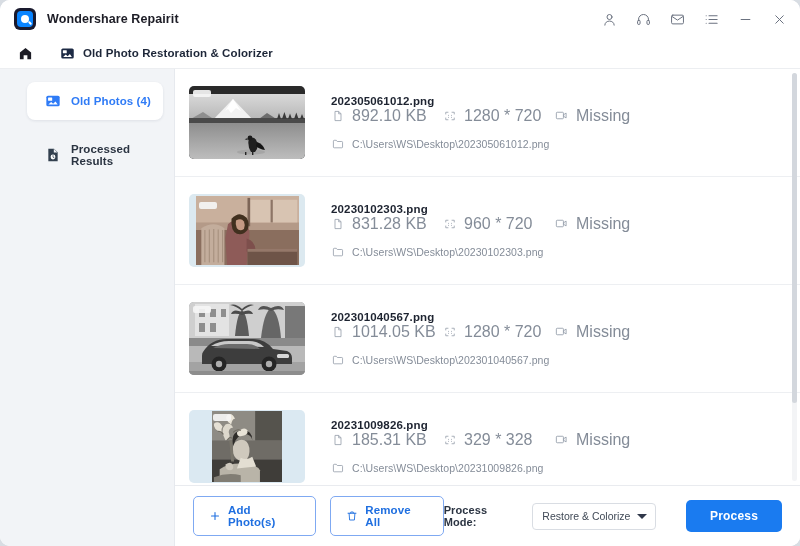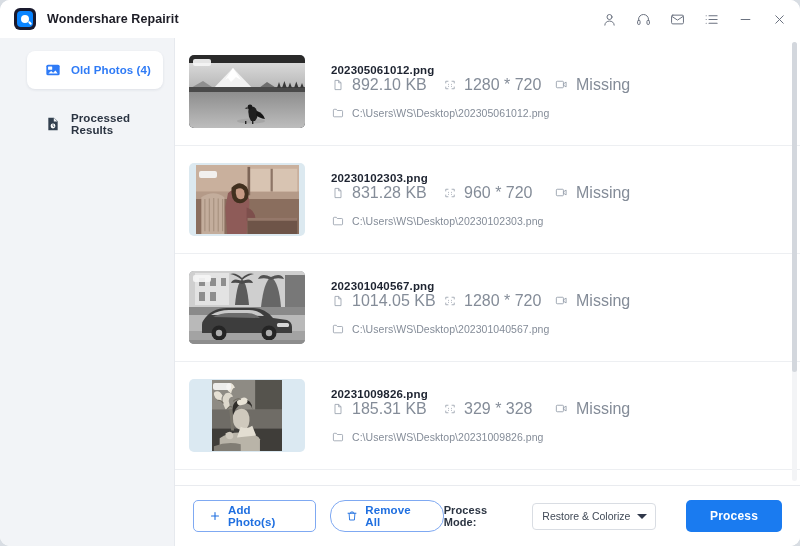--- a/index.html
+++ b/index.html
@@ -216,36 +216,36 @@
   .footer {
     flex: 0 0 61px;
     height: 61px;
     background: #ffffff;
     border-top: 1px solid #e9ebef;
     display: flex;
     align-items: center;
     padding: 0 18px 0 18px;
   }
   .btn-outline {
-    height: 32px;
+    height: 40px;
     border: 1px solid #7fa9f2;
     border-radius: 5px;
     background: #ffffff;
     color: #1f6fe0;
     font-size: 11.5px;
     font-weight: bold;
     display: flex;
     align-items: center;
     justify-content: center;
     padding: 0 15px;
     cursor: pointer;
     letter-spacing: 0.1px;
   }
   .btn-outline .bi { margin-right: 7px; display: flex; align-items: center; }
-  #remove-all-button { margin-left: 14px; border-radius: 15px; }
+  #remove-all-button { margin-left: 14px; }
   .fspacer { flex: 1 1 auto; }
   .pm-label {
     font-size: 11px;
     font-weight: bold;
     color: #2b3442;
     margin-right: 10px;
     letter-spacing: 0.1px;
   }
   .select {
     width: 125px; height: 27px;
@@ -324,20 +324,35 @@
           </svg>
       </div>
       <div class="tb-btn">
         <svg width="15" height="15" viewBox="0 0 24 24" fill="none" stroke="currentColor" stroke-width="1.6" stroke-linecap="round">
             <path d="M6 6l12 12M18 6L6 18"></path>
           </svg>
       </div>
     </div>
   </div>
 
+  <div class="breadcrumb">
+    <div class="bc-home">
+      <svg width="15" height="15" viewBox="0 0 24 24" fill="currentColor">
+          <path d="M12 3.2L3 10.4V21h6v-6.2h6V21h6V10.4z"></path>
+        </svg>
+    </div>
+    <div class="bc-mod-icon">
+      <svg width="15" height="15" viewBox="0 0 24 24" fill="currentColor">
+          <rect x="2" y="4" width="20" height="16" rx="2.5"></rect>
+          <rect x="4.6" y="6.6" width="6.2" height="5" rx="0.8" fill="#fff"></rect>
+          <path d="M5 17.4l4.2-4 3 2.8 3.6-3.6 3.2 4.8z" fill="#fff"></path>
+        </svg>
+    </div>
+    <div class="bc-label">Old Photo Restoration &amp; Colorizer</div>
+  </div>
 
   <div class="body">
 
     <div class="sidebar">
       <div class="side-item active">
         <div class="side-icon">
           <svg width="16" height="16" viewBox="0 0 24 24" fill="currentColor">
               <rect x="2" y="4" width="20" height="16" rx="2.5"></rect>
               <rect x="4.6" y="6.6" width="6.2" height="5" rx="0.8" fill="#fff"></rect>
               <path d="M5 17.4l4.2-4 3 2.8 3.6-3.6 3.2 4.8z" fill="#fff"></path>

